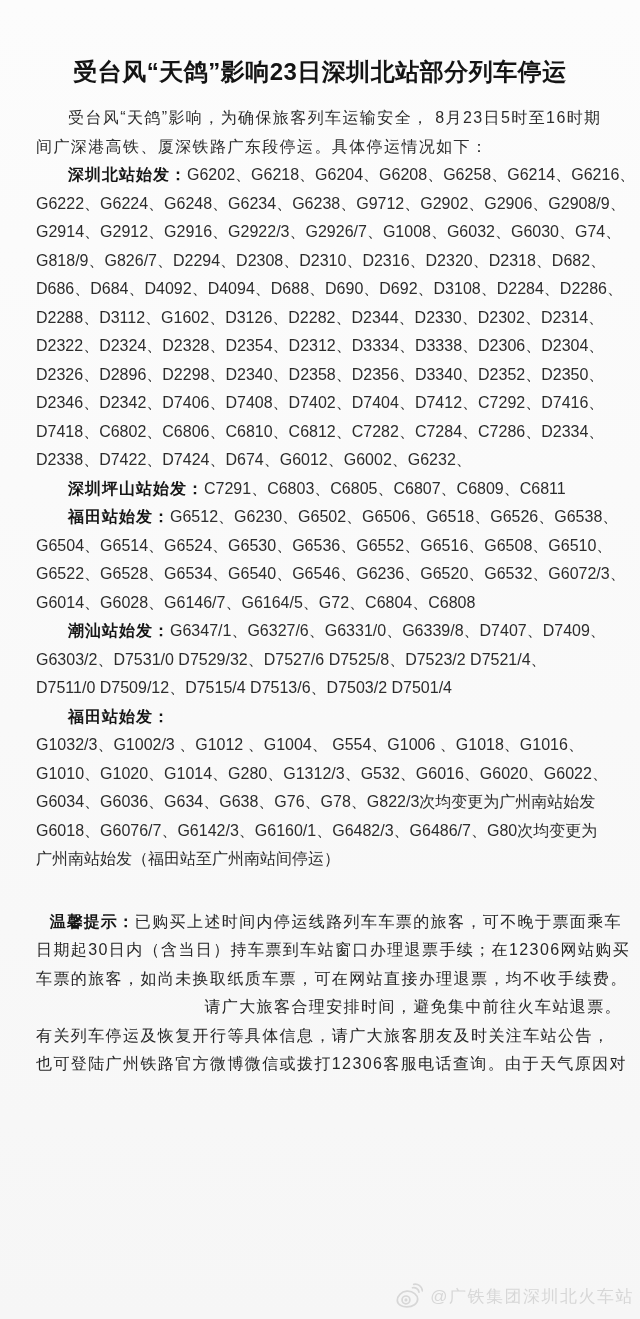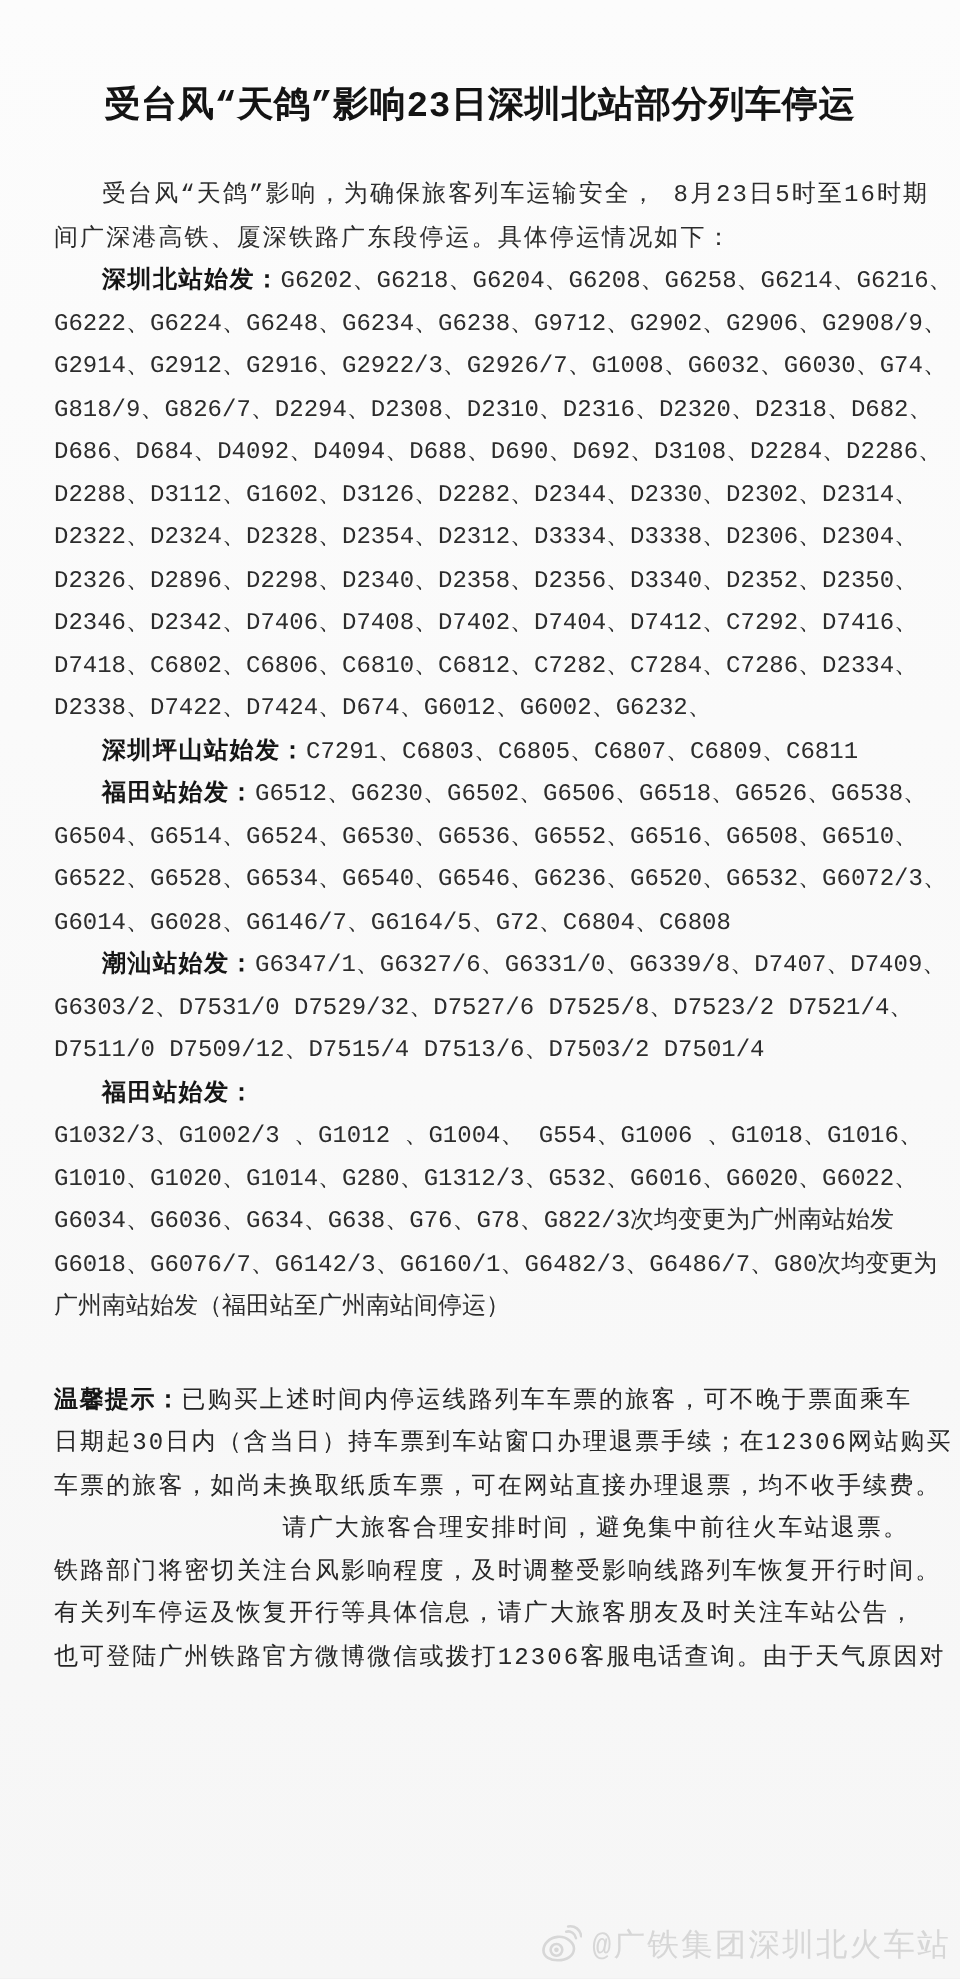--- a/index.html
+++ b/index.html
@@ -3,39 +3,39 @@
 <meta charset="utf-8">
 <style>
   html, body { margin: 0; padding: 0; background: #e9e9e9; }
   .page {
     position: relative;
     width: 640px;
     height: 1319px;
     margin: 0 auto;
     background: #fafafa;
     background-image: linear-gradient(180deg, #fcfcfc 0%, #f9f9f9 55%, #f6f6f6 100%);
-    font-family: Liberation Mono, monospace;
+    font-family: Liberation Sans, sans-serif;
     color: #2a2a2a;
     overflow: hidden;
   }
   .title {
     margin: 0;
     padding: 56px 14px 0 14px;
     text-align: center;
     font-size: 24px;
     line-height: 32px;
     font-weight: 700;
     color: #141414;
     letter-spacing: 0.5px;
     white-space: nowrap;
   }
   .content {
-    margin-top: 28px;
+    margin-top: 16px;
     padding-left: 36px;
-    padding-right: 34px;
+    padding-right: 18px;
   }
   .line {
     font-size: 16px;
     line-height: 28.5px;
     white-space: nowrap;
     color: #2c2c2c;
   }
   .cjk .line, .line.cjk { letter-spacing: 1.4px; }
   .line.first { text-indent: 32px; }
   .label { font-weight: 700; color: #161616; letter-spacing: 1px; }
@@ -43,21 +43,21 @@
   .notice .line, .closing .line { color: #262626; }
   .watermark {
     position: absolute;
     right: 6px;
     top: 1280px;
     height: 32px;
     display: flex;
     align-items: center;
     gap: 7px;
     color: #d7d7d7;
-    font-size: 21px;
+    font-size: 17px;
     letter-spacing: 1.5px;
     user-select: none;
   }
   .watermark svg { display: block; }
 </style>
 </head>
 <body>
 
 <div class="page">
 
@@ -125,21 +125,20 @@
       <div class="line cjk"><span class="label">温馨提示：</span><span>已购买上述时间内停运线路列车车票的旅客，可不晚于票面乘车</span></div>
       <div>
           <div class="line cjk">日期起30日内（含当日）持车票到车站窗口办理退票手续；在12306网站购买</div>
           <div class="line cjk">车票的旅客，如尚未换取纸质车票，可在网站直接办理退票，均不收手续费。</div>
           <div class="line cjk">请广大旅客合理安排时间，避免集中前往火车站退票。</div>
         </div>
     </div>
 
     <div class="para closing cjk">
       <div>
-          <div class="line cjk">铁路部门将密切关注台风影响程度，及时调整受影响线路列车恢复开行时间。</div>
           <div class="line cjk">有关列车停运及恢复开行等具体信息，请广大旅客朋友及时关注车站公告，</div>
           <div class="line cjk">也可登陆广州铁路官方微博微信或拨打12306客服电话查询。由于天气原因对</div>
         </div>
     </div>
 
   </div>
 
   <div class="watermark">
     <span>
       <svg width="28" height="26" viewBox="0 0 32 30" fill="none" stroke="#d7d7d7" stroke-width="2" stroke-linecap="round">

